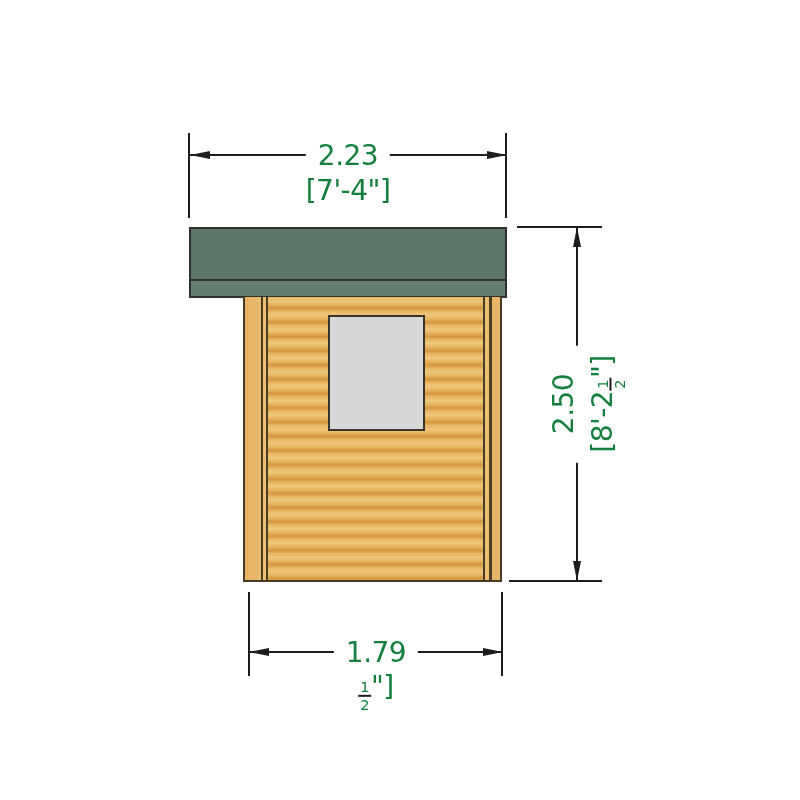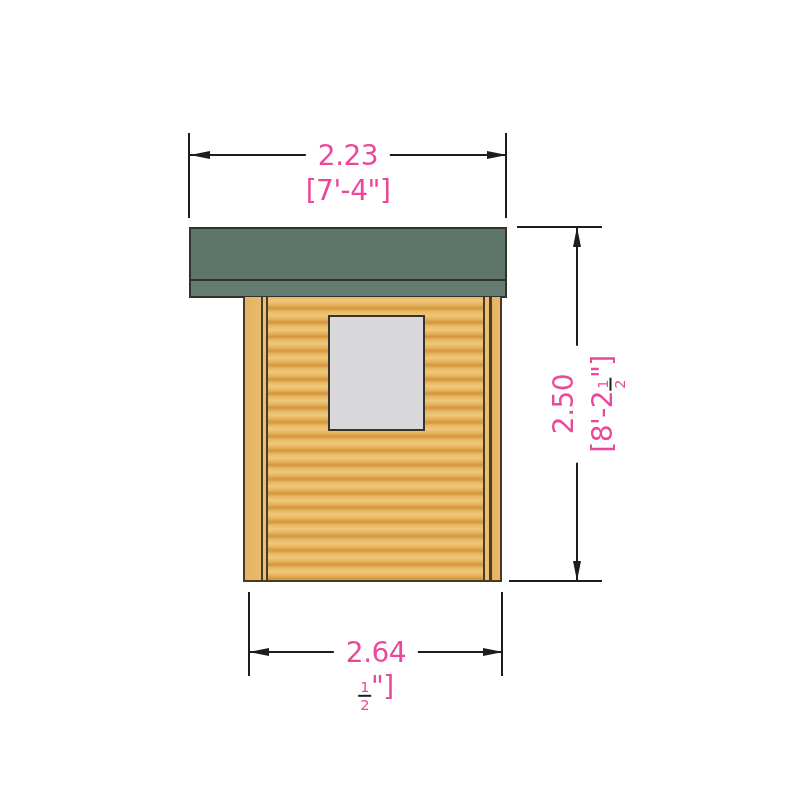--- a/index.html
+++ b/index.html
@@ -1,18 +1,18 @@
 <!DOCTYPE html>
 <html><head>
 <meta charset="utf-8">
 <style>
   html,body{margin:0;padding:0;background:#ffffff;}
   .canvas{
     position:relative;width:800px;height:800px;background:#ffffff;overflow:hidden;
-    font-family:"DejaVu Sans","Liberation Sans",sans-serif;color:#ec4899;
+    font-family:"DejaVu Sans","Liberation Sans",sans-serif;color:#15803d;
   }
   
   .line{position:absolute;background:#1d1d1b;}
   
   .arr{position:absolute;width:0;height:0;}
   .arr-left {border-top:4px solid transparent;border-bottom:4px solid transparent;border-right:20px solid #1d1d1b;}
   .arr-right{border-top:4px solid transparent;border-bottom:4px solid transparent;border-left:20px solid #1d1d1b;}
   .arr-up   {border-left:4px solid transparent;border-right:4px solid transparent;border-bottom:20px solid #1d1d1b;}
   .arr-down {border-left:4px solid transparent;border-right:4px solid transparent;border-top:20px solid #1d1d1b;}
   
@@ -107,20 +107,20 @@
           </span><span>"]</span></div>
     </div>
   </div>
 
   <div>
     <div class="line" style="left:248px;top:592px;width:2px;height:84px"></div>
     <div class="line" style="left:501px;top:592px;width:2px;height:84px"></div>
     <div class="line" style="left:249px;top:651px;width:254px;height:2px"></div>
     <div class="arr arr-left" style="left:249px;top:648px"></div>
     <div class="arr arr-right" style="left:483px;top:648px"></div>
-    <div class="dlabel" style="left:376px;top:653px">2.64</div>
+    <div class="dlabel" style="left:376px;top:653px">1.79</div>
     <div class="dlabel" style="left:376px;top:692px"><span class="frac">
           <span class="fnum">1</span>
           <span class="fden">2</span>
         </span><span>"]</span></div>
   </div>
 
 </div>
 
 </body></html>

